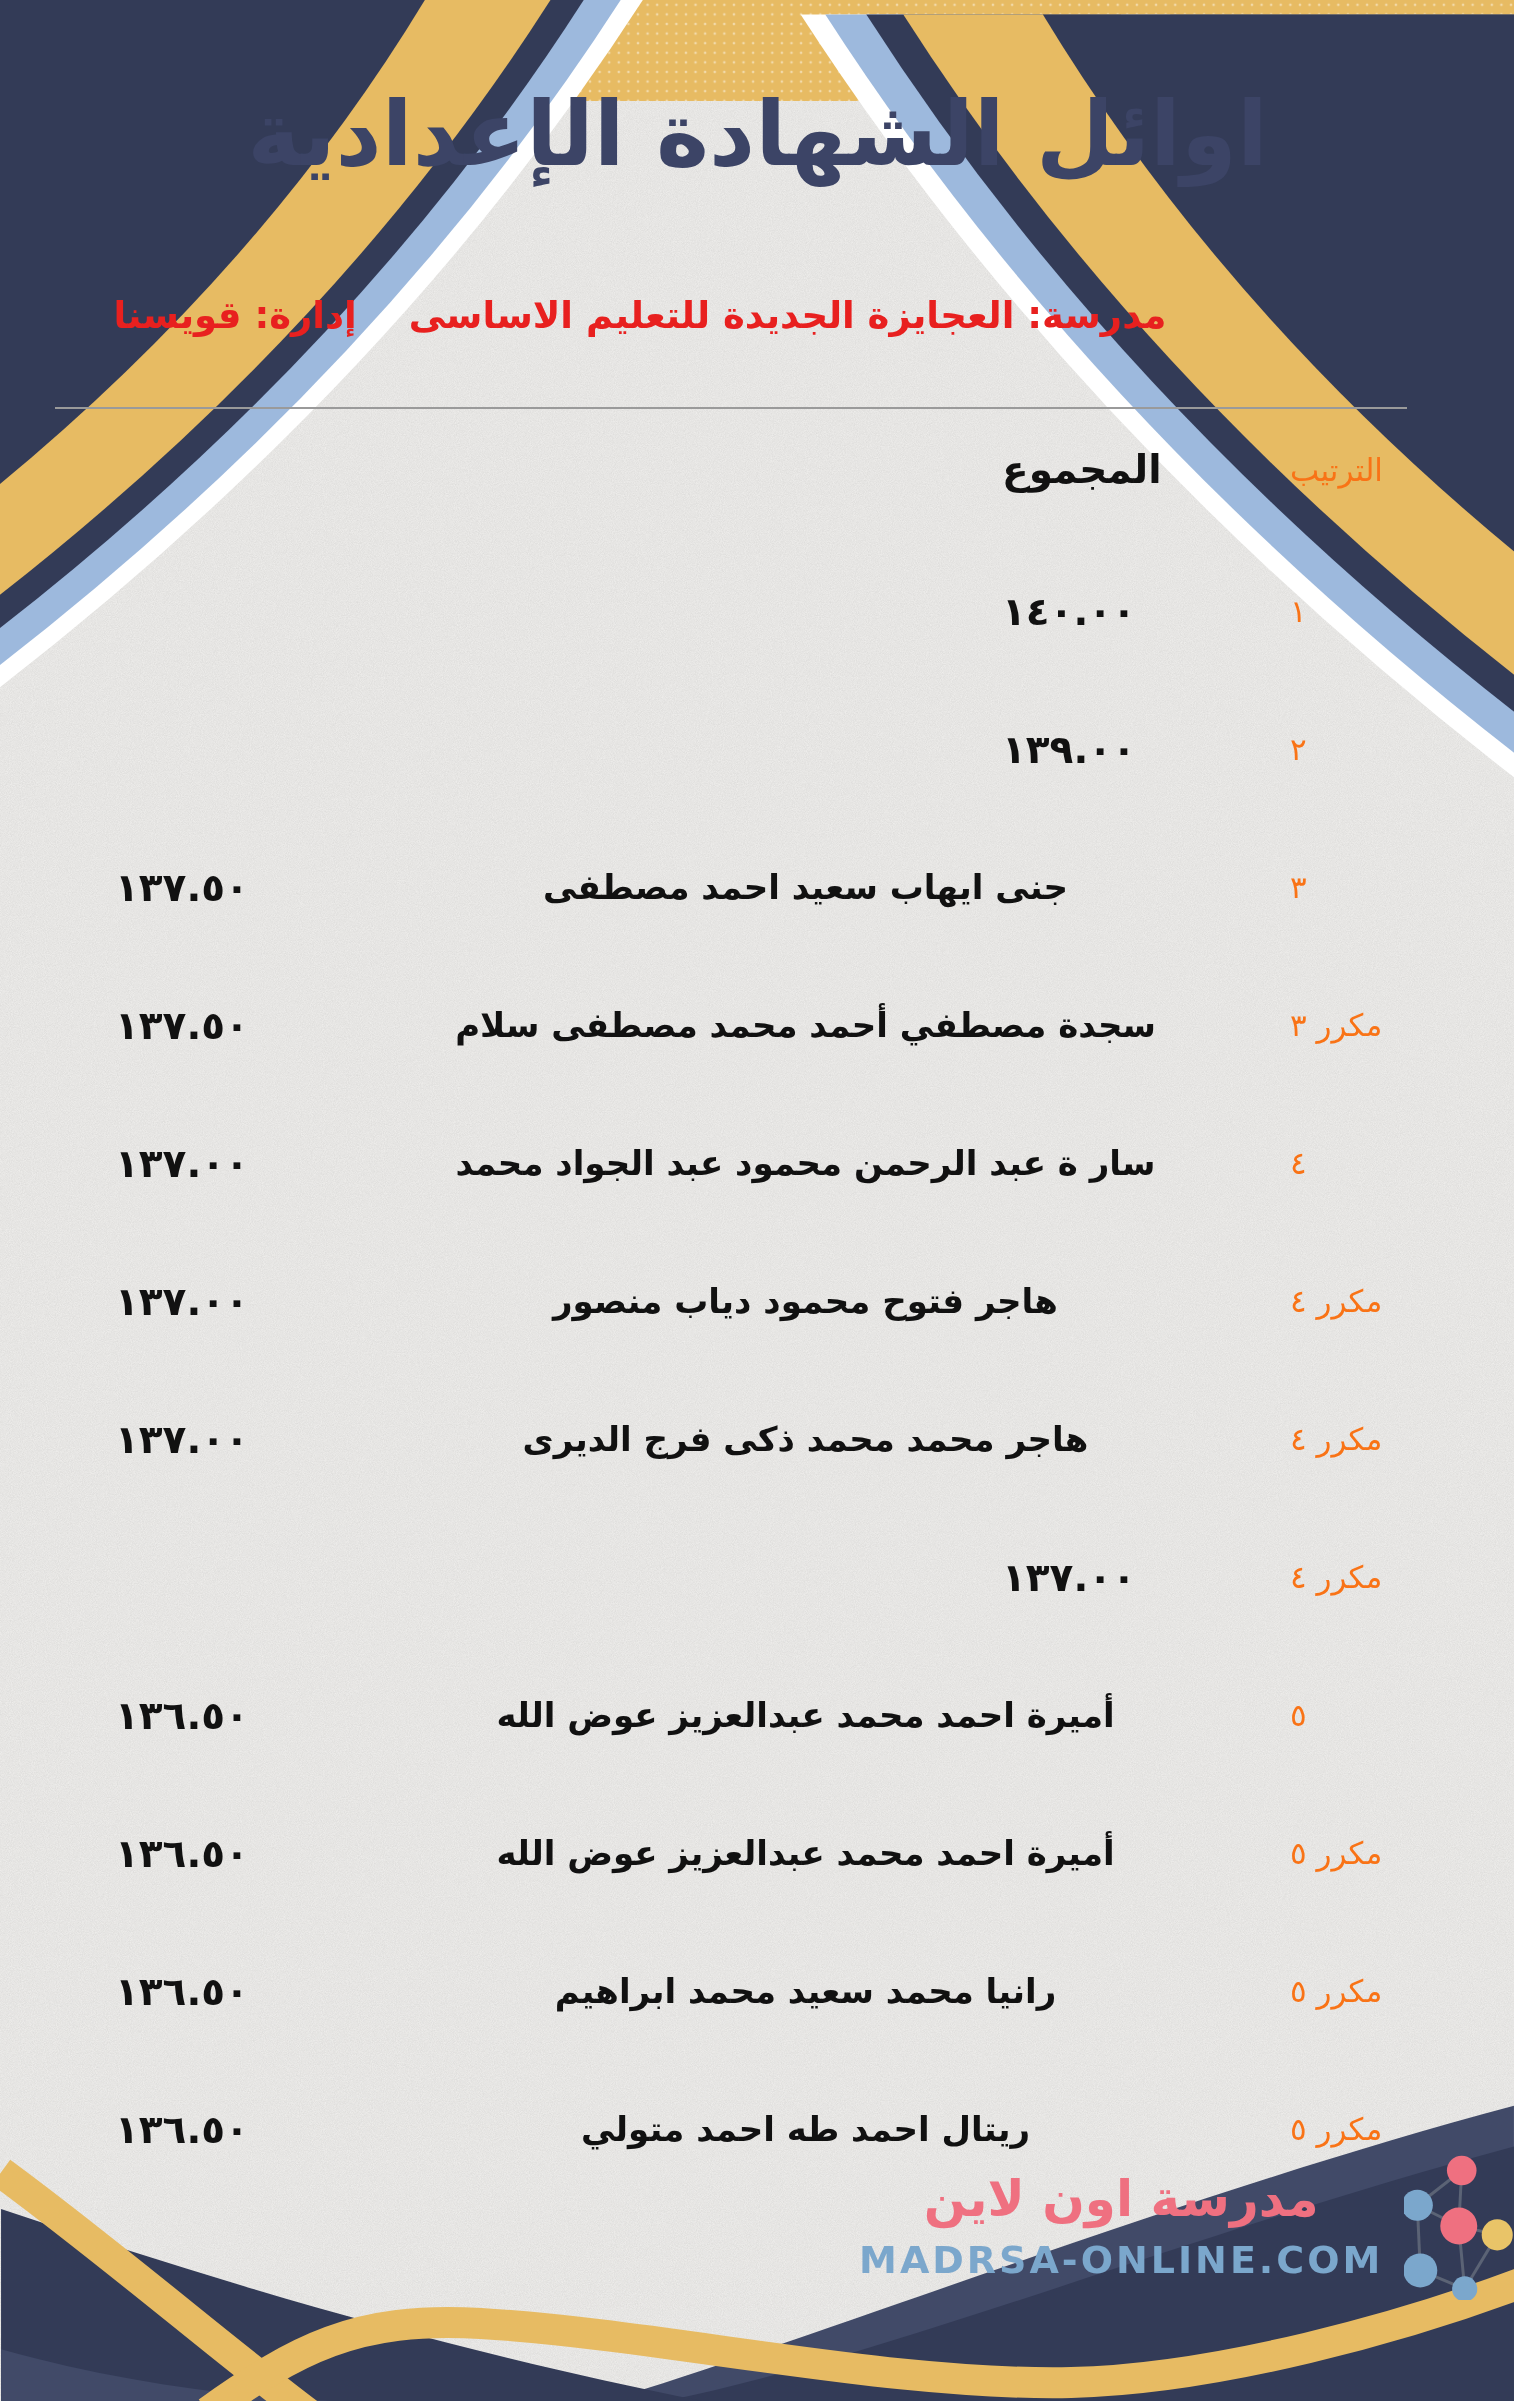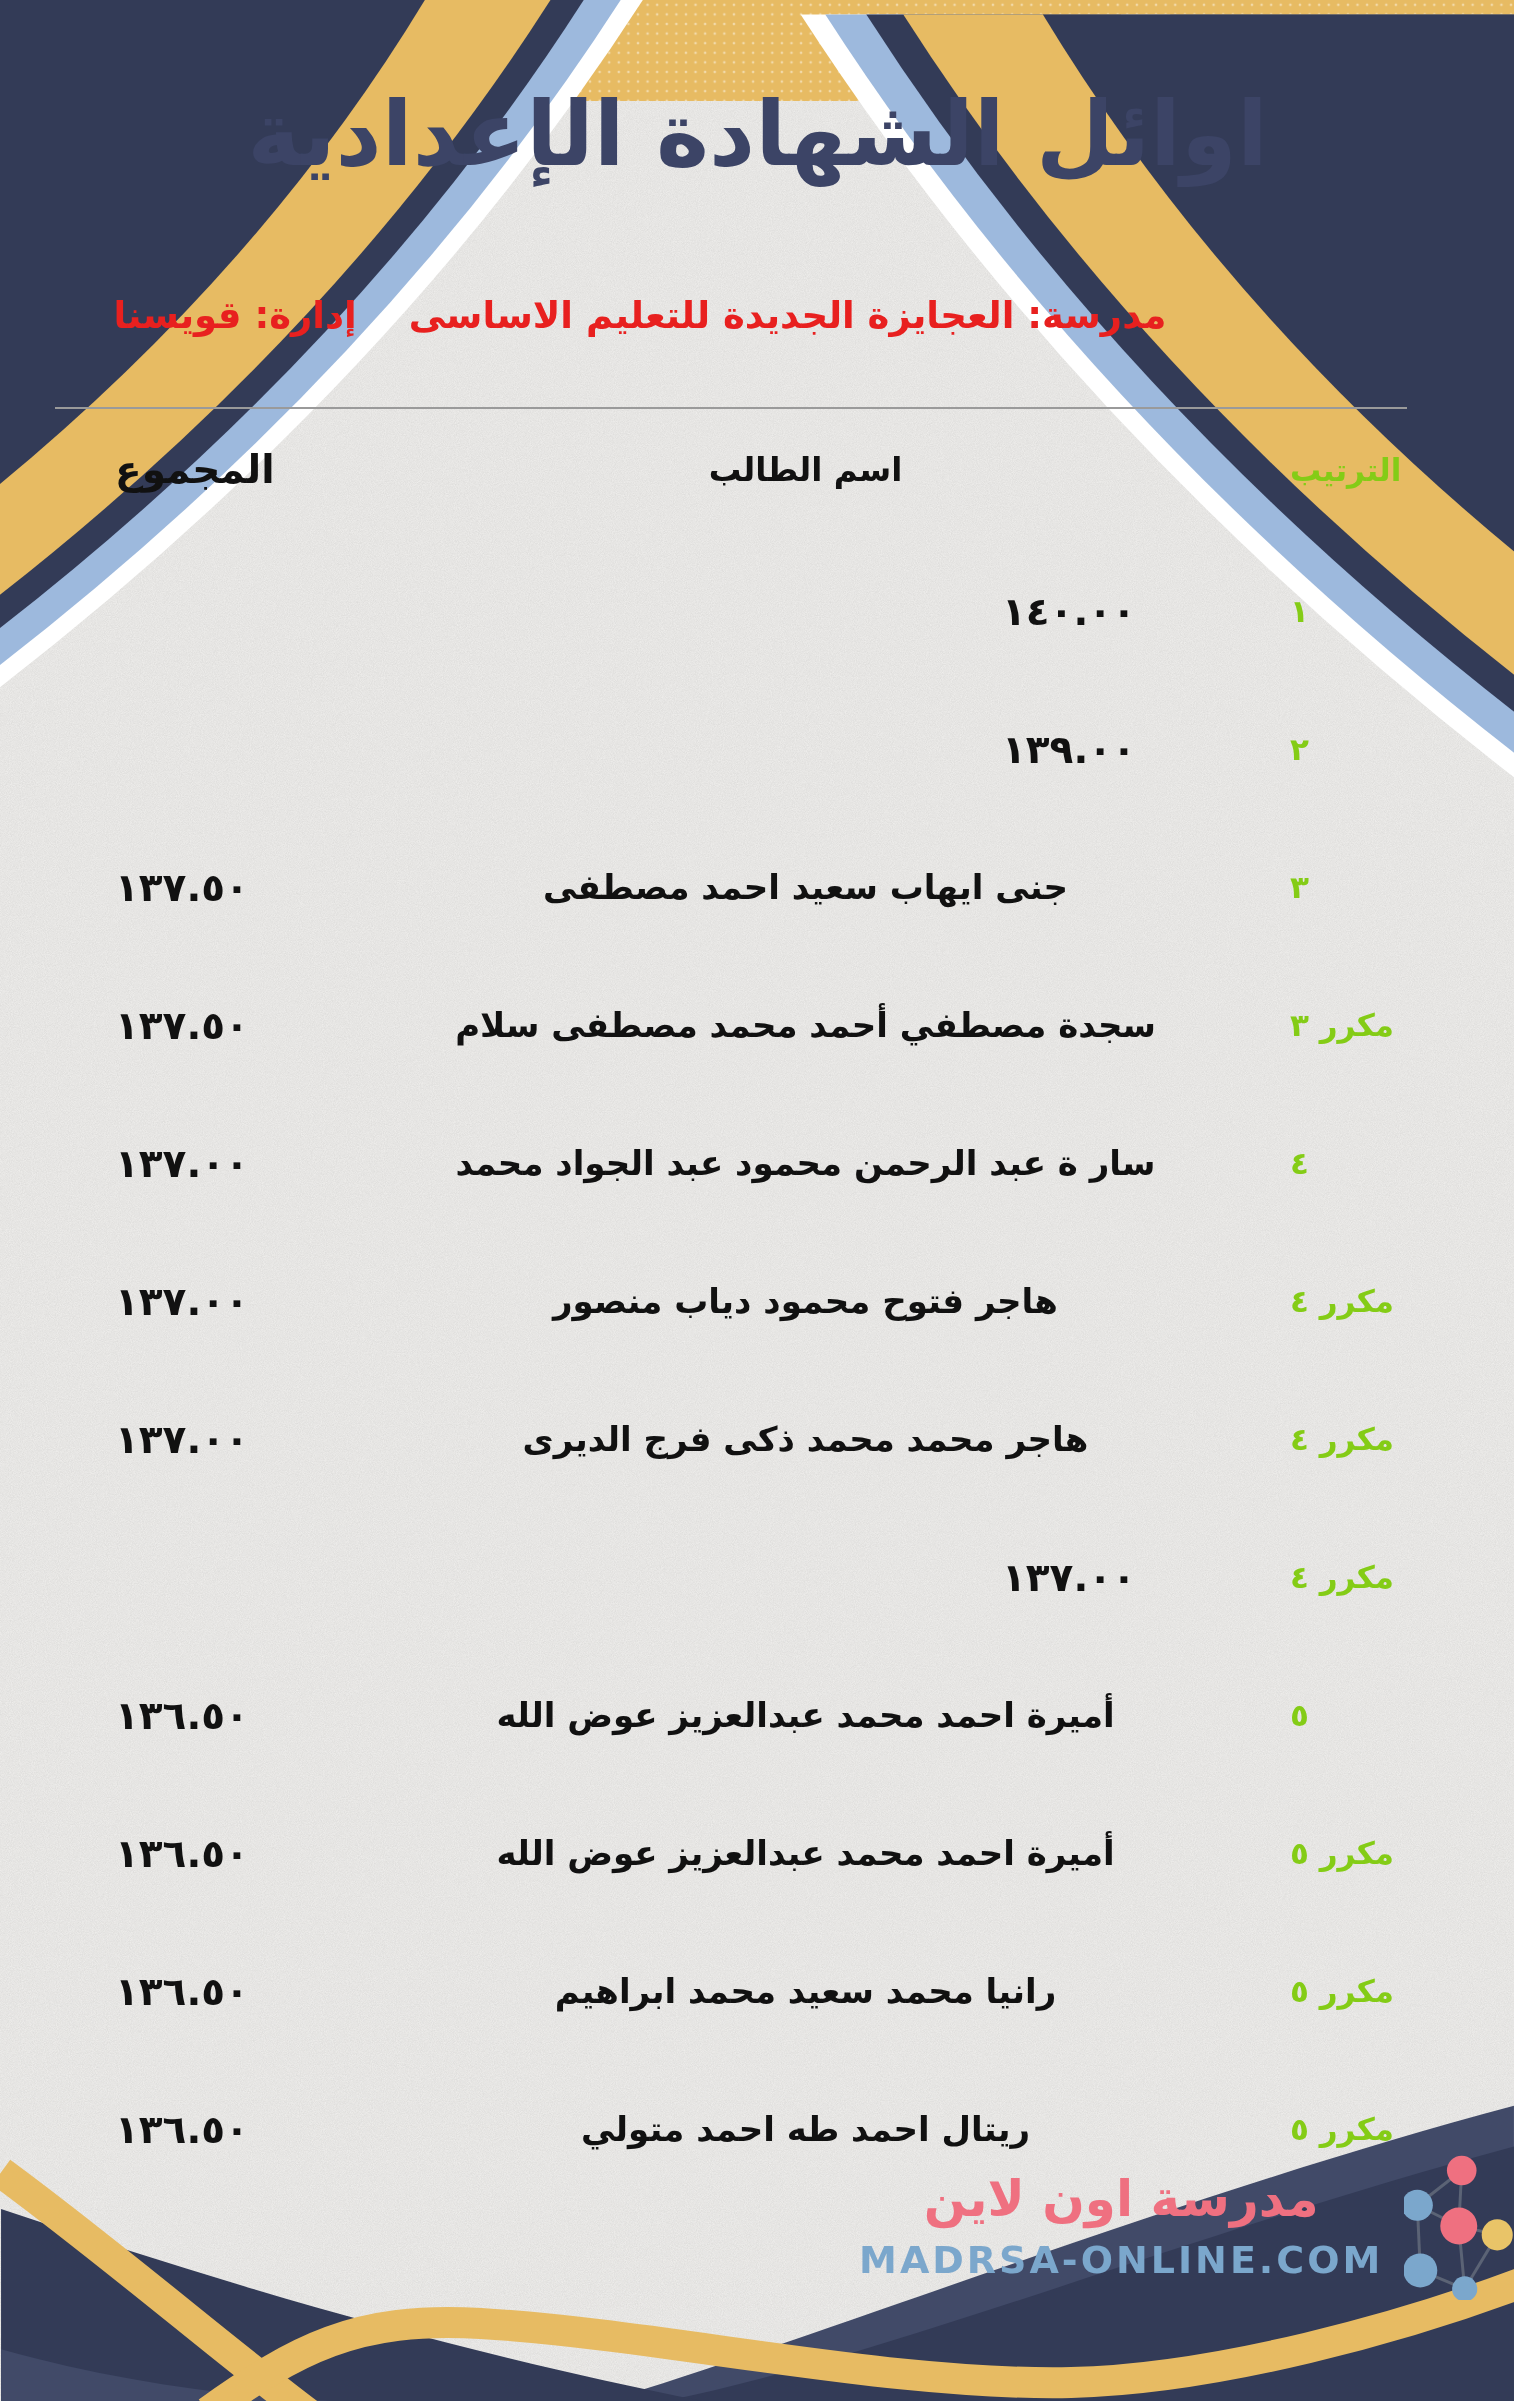--- a/index.html
+++ b/index.html
@@ -28,21 +28,21 @@
   .subtitle .gap{display:inline-block;width:52px;}
 
   .divider{position:absolute;left:55px;top:407px;width:1352px;height:1.5px;background:#9a9a9a;}
 
   
   .thead,.trow{display:flex;direction:rtl;align-items:center;}
   .thead{position:absolute;left:0;top:443px;width:1515px;height:53px;padding:0 52px;box-sizing:border-box;
     font-weight:bold;font-size:32.5px;color:#111;}
   .rows{position:absolute;left:0;top:542px;width:1515px;padding:0 52px;box-sizing:border-box;}
   .trow{height:138px;}
-  .cell-rank{flex:0 0 214px;text-align:left;padding-left:41px;box-sizing:border-box;font-size:31px;font-weight:700;color:#84cc16;}
+  .cell-rank{flex:0 0 214px;text-align:left;padding-left:41px;box-sizing:border-box;font-size:31px;font-weight:400;color:#f97316;}
   .cell-name{flex:1 1 auto;text-align:center;font-size:34px;font-weight:bold;color:#111;}
   .cell-total{flex:0 0 310px;text-align:left;padding-left:63px;box-sizing:border-box;font-size:39px;font-weight:600;color:#111;direction:ltr;}
   .thead .cell-name{font-size:32.5px;}
 
   
   .brand{position:absolute;left:0;top:2152px;width:1515px;display:flex;justify-content:flex-end;
     align-items:center;gap:20.7px;direction:ltr;}
   .brand-text{display:flex;flex-direction:column;align-items:center;}
   .brand-ar{font-size:50px;font-weight:bold;color:#ef7080;direction:rtl;}
   .brand-en{font-size:38px;font-weight:bold;color:#7ba7cc;letter-spacing:3px;margin-top:10px;}
@@ -84,21 +84,20 @@
 
   <div class="title">اوائل الشهادة الإعدادية</div>
   <div class="subtitle">
     <span>مدرسة: العجايزة الجديدة للتعليم الاساسى</span><span class="gap"></span><span>إدارة: قويسنا</span>
   </div>
 
   <div class="divider"></div>
 
   <div class="thead">
     <div class="cell-rank">الترتيب</div>
-    <div class="cell-name">اسم الطالب</div>
     <div class="cell-total">المجموع</div>
   </div>
 
   <div class="rows" id="rows">
     <div class="trow">
       <div class="cell-rank">١</div>
       <div class="cell-total">١٤٠.٠٠</div>
     </div>
 
     <div class="trow">

